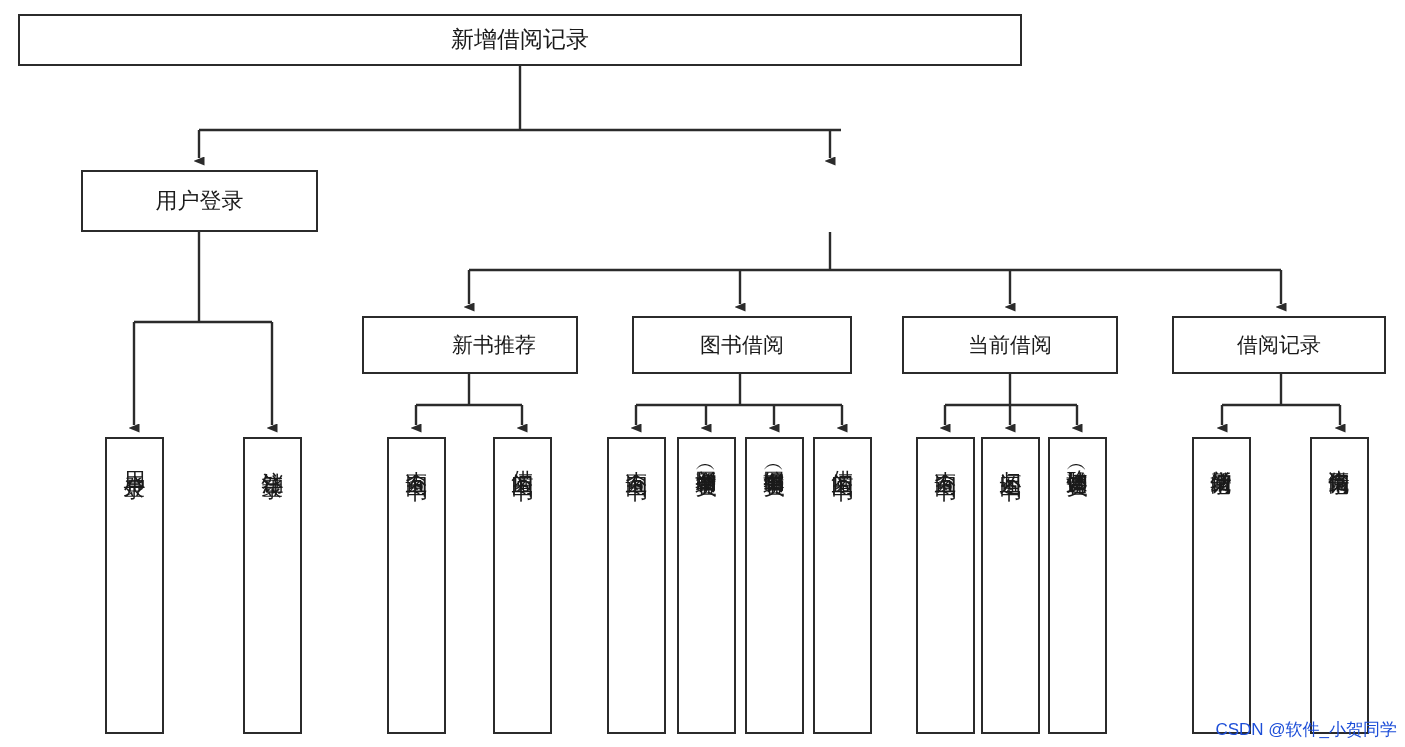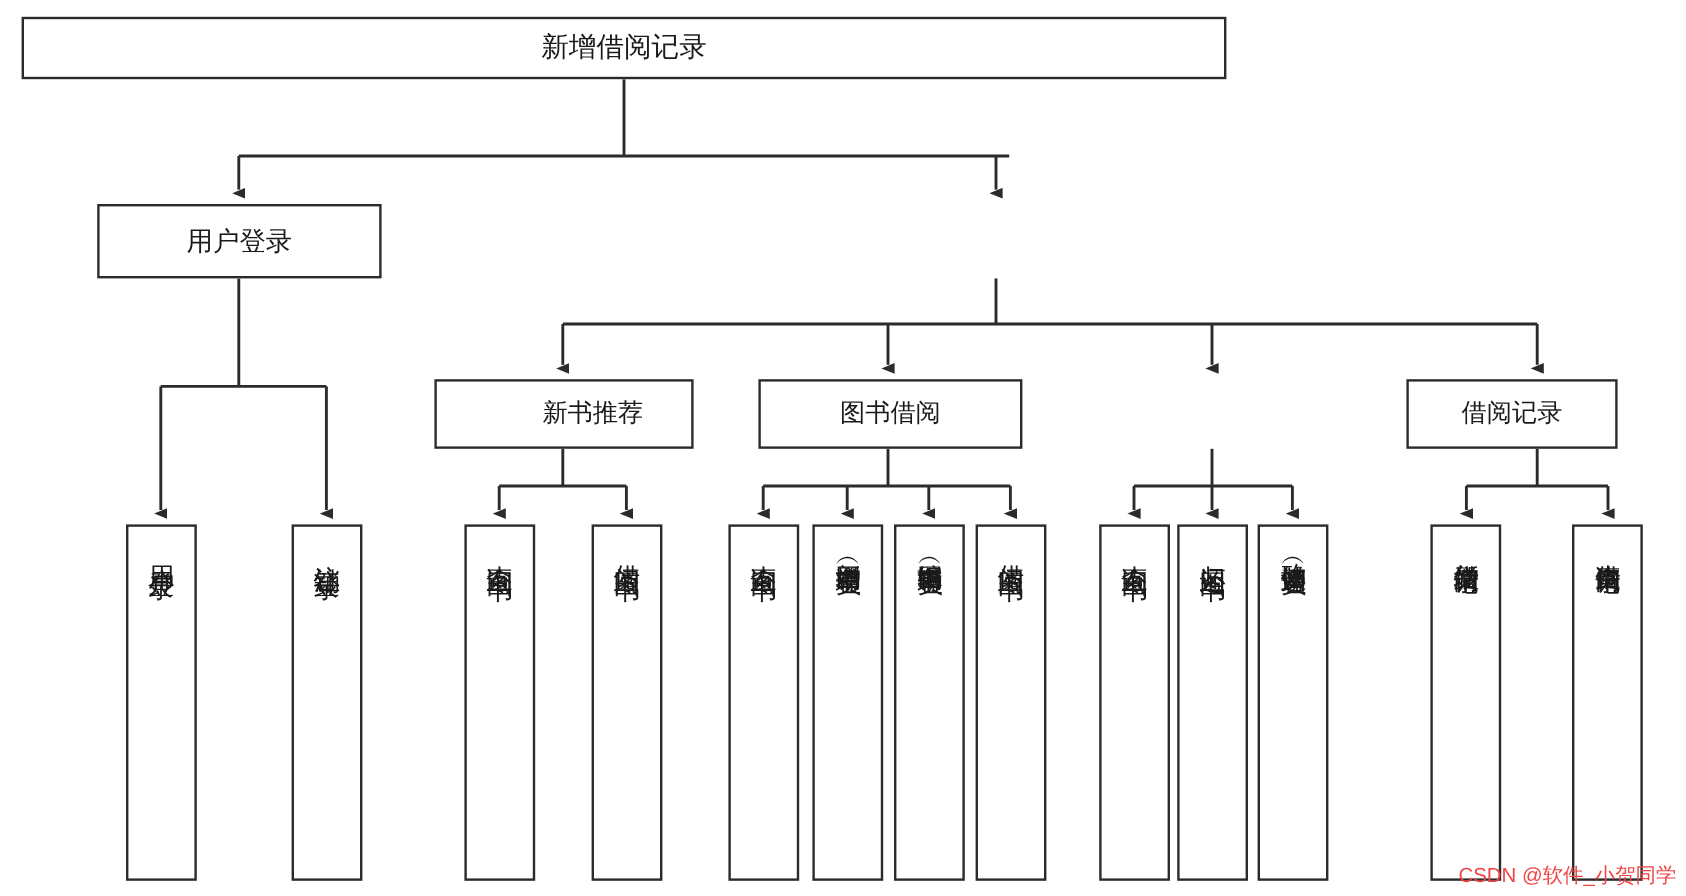--- a/index.html
+++ b/index.html
@@ -56,21 +56,21 @@
   }
   .node.leaf.tall-text .node-label {
     font-size: 21px;
     letter-spacing: 1px;
   }
   #watermark {
     position: absolute;
     right: 8px;
     bottom: 6px;
     font-size: 17px;
-    color: #ef4444;
+    color: #1d4ed8;
     white-space: nowrap;
     pointer-events: none;
   }
 </style>
 </head>
 <body>
 
 <div id="diagram-root">
 
   <svg id="edges-layer" viewBox="0 0 1405 747" xmlns="http://www.w3.org/2000/svg">
@@ -130,21 +130,24 @@
   <div class="node level2" style="left:81px; top:170px; width:237px; height:62px;">
     <span class="node-label">用户登录</span>
   </div>
 
   <div class="node level3" style="left:362px; top:316px; width:216px; height:58px;padding-left:48px;">
     <span class="node-label">新书推荐</span>
   </div>
   <div class="node level3" style="left:632px; top:316px; width:220px; height:58px;">
     <span class="node-label">图书借阅</span>
   </div>
-  <div class="node level3" style="left:1172px; top:316px; width:176px; height:58px;">
+  <div class="node level3" style="left:902px; top:316px; width:216px; height:58px;">
+    <span class="node-label">当前借阅</span>
+  </div>
+  <div class="node level3" style="left:1172px; top:316px; width:214px; height:58px;">
     <span class="node-label">借阅记录</span>
   </div>
 
   <div class="node leaf" style="left:105px; top:437px; width:59px; height:297px;">
     <span class="node-label">用户登录</span>
   </div>
   <div class="node leaf" style="left:243px; top:437px; width:59px; height:297px;">
     <span class="node-label">注销登录</span>
   </div>
 

